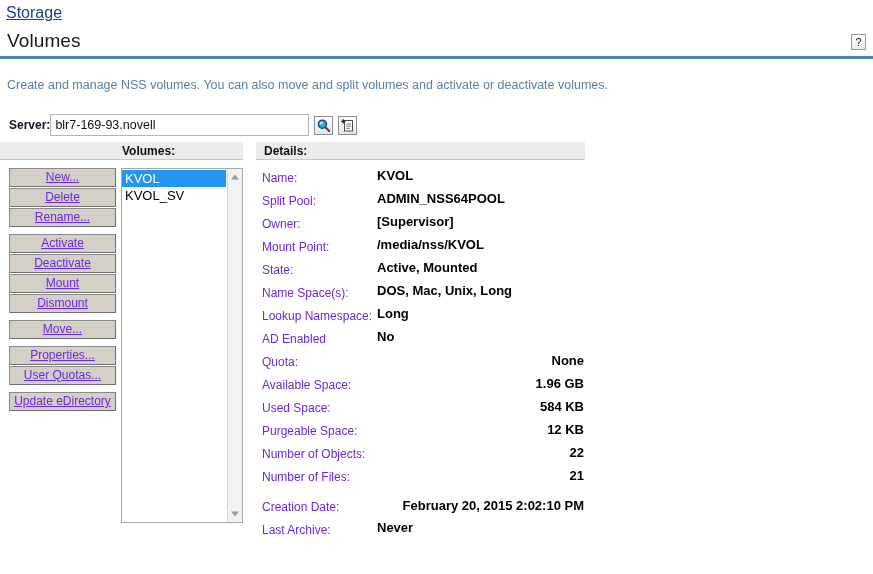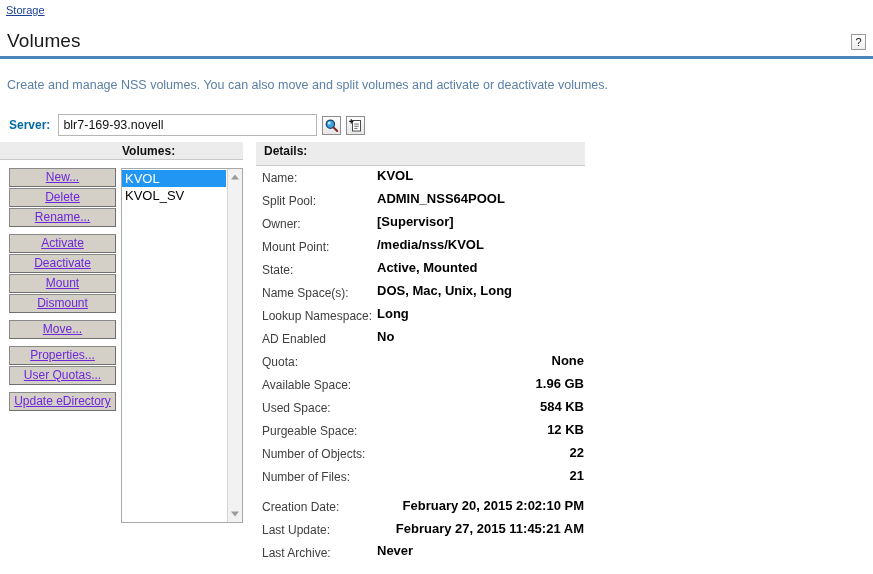--- a/index.html
+++ b/index.html
@@ -16,21 +16,21 @@
     font-size: 12px;
     color: #000000;
     -webkit-font-smoothing: antialiased;
   }
 
   
   #breadcrumb {
     position: absolute;
     left: 6px;
     top: 4px;
-    font-size: 11px;
+    font-size: 16px;
   }
   #breadcrumb .crumb-link {
     color: #1b3f94;
     text-decoration: underline;
     cursor: pointer;
   }
 
   
   #page-title {
     position: absolute;
@@ -80,22 +80,22 @@
     position: absolute;
     left: 9px;
     top: 112px;
     height: 26px;
     display: flex;
     align-items: center;
   }
   #server-label {
     font-size: 12px;
     font-weight: bold;
-    color: #0369a1;
-    margin-right: 8px;
+    color: #0f172a;
+    margin-right: 0;
   }
   #server-input {
     width: 259px;
     height: 22px;
     box-sizing: border-box;
     border: 1px solid #b6b6b6;
     background: #ffffff;
     font-family: "Liberation Sans", sans-serif;
     font-size: 12.5px;
     color: #111;
@@ -134,21 +134,21 @@
     top: 2px;
     font-size: 12px;
     font-weight: bold;
     color: #111;
   }
   #details-header {
     position: absolute;
     left: 256px;
     top: 142px;
     width: 329px;
-    height: 24px;
+    height: 18px;
     background: #ececec;
     border-bottom: 1px solid #c9c9c9;
     box-sizing: border-box;
   }
   #details-header .hdr-text {
     position: absolute;
     left: 8px;
     top: 2px;
     font-size: 12px;
     font-weight: bold;
@@ -251,21 +251,21 @@
     position: relative;
     height: 23px;
     white-space: nowrap;
   }
   .detail-row.gap { margin-top: 7px; }
   .detail-label {
     position: absolute;
     left: 6px;
     top: 5px;
     font-size: 12px;
-    color: #404040;
+    color: #6d28d9;
   }
   .detail-value {
     position: absolute;
     left: 121px;
     top: 2px;
     font-size: 13px;
     font-weight: bold;
     color: #000;
   }
   .detail-value.right {
@@ -400,20 +400,16 @@
     </div>
     <div class="detail-row">
       <span class="detail-label">Number of Files:</span>
       <span class="detail-value right">21</span>
     </div>
     <div class="detail-row gap">
       <span class="detail-label">Creation Date:</span>
       <span class="detail-value right">February 20, 2015 2:02:10 PM</span>
     </div>
     <div class="detail-row">
-      <span class="detail-label">Last Update:</span>
-      <span class="detail-value right">February 27, 2015 11:45:21 AM</span>
-    </div>
-    <div class="detail-row">
       <span class="detail-label">Last Archive:</span>
       <span class="detail-value">Never</span>
     </div>
   </div>
 
 </body></html>

